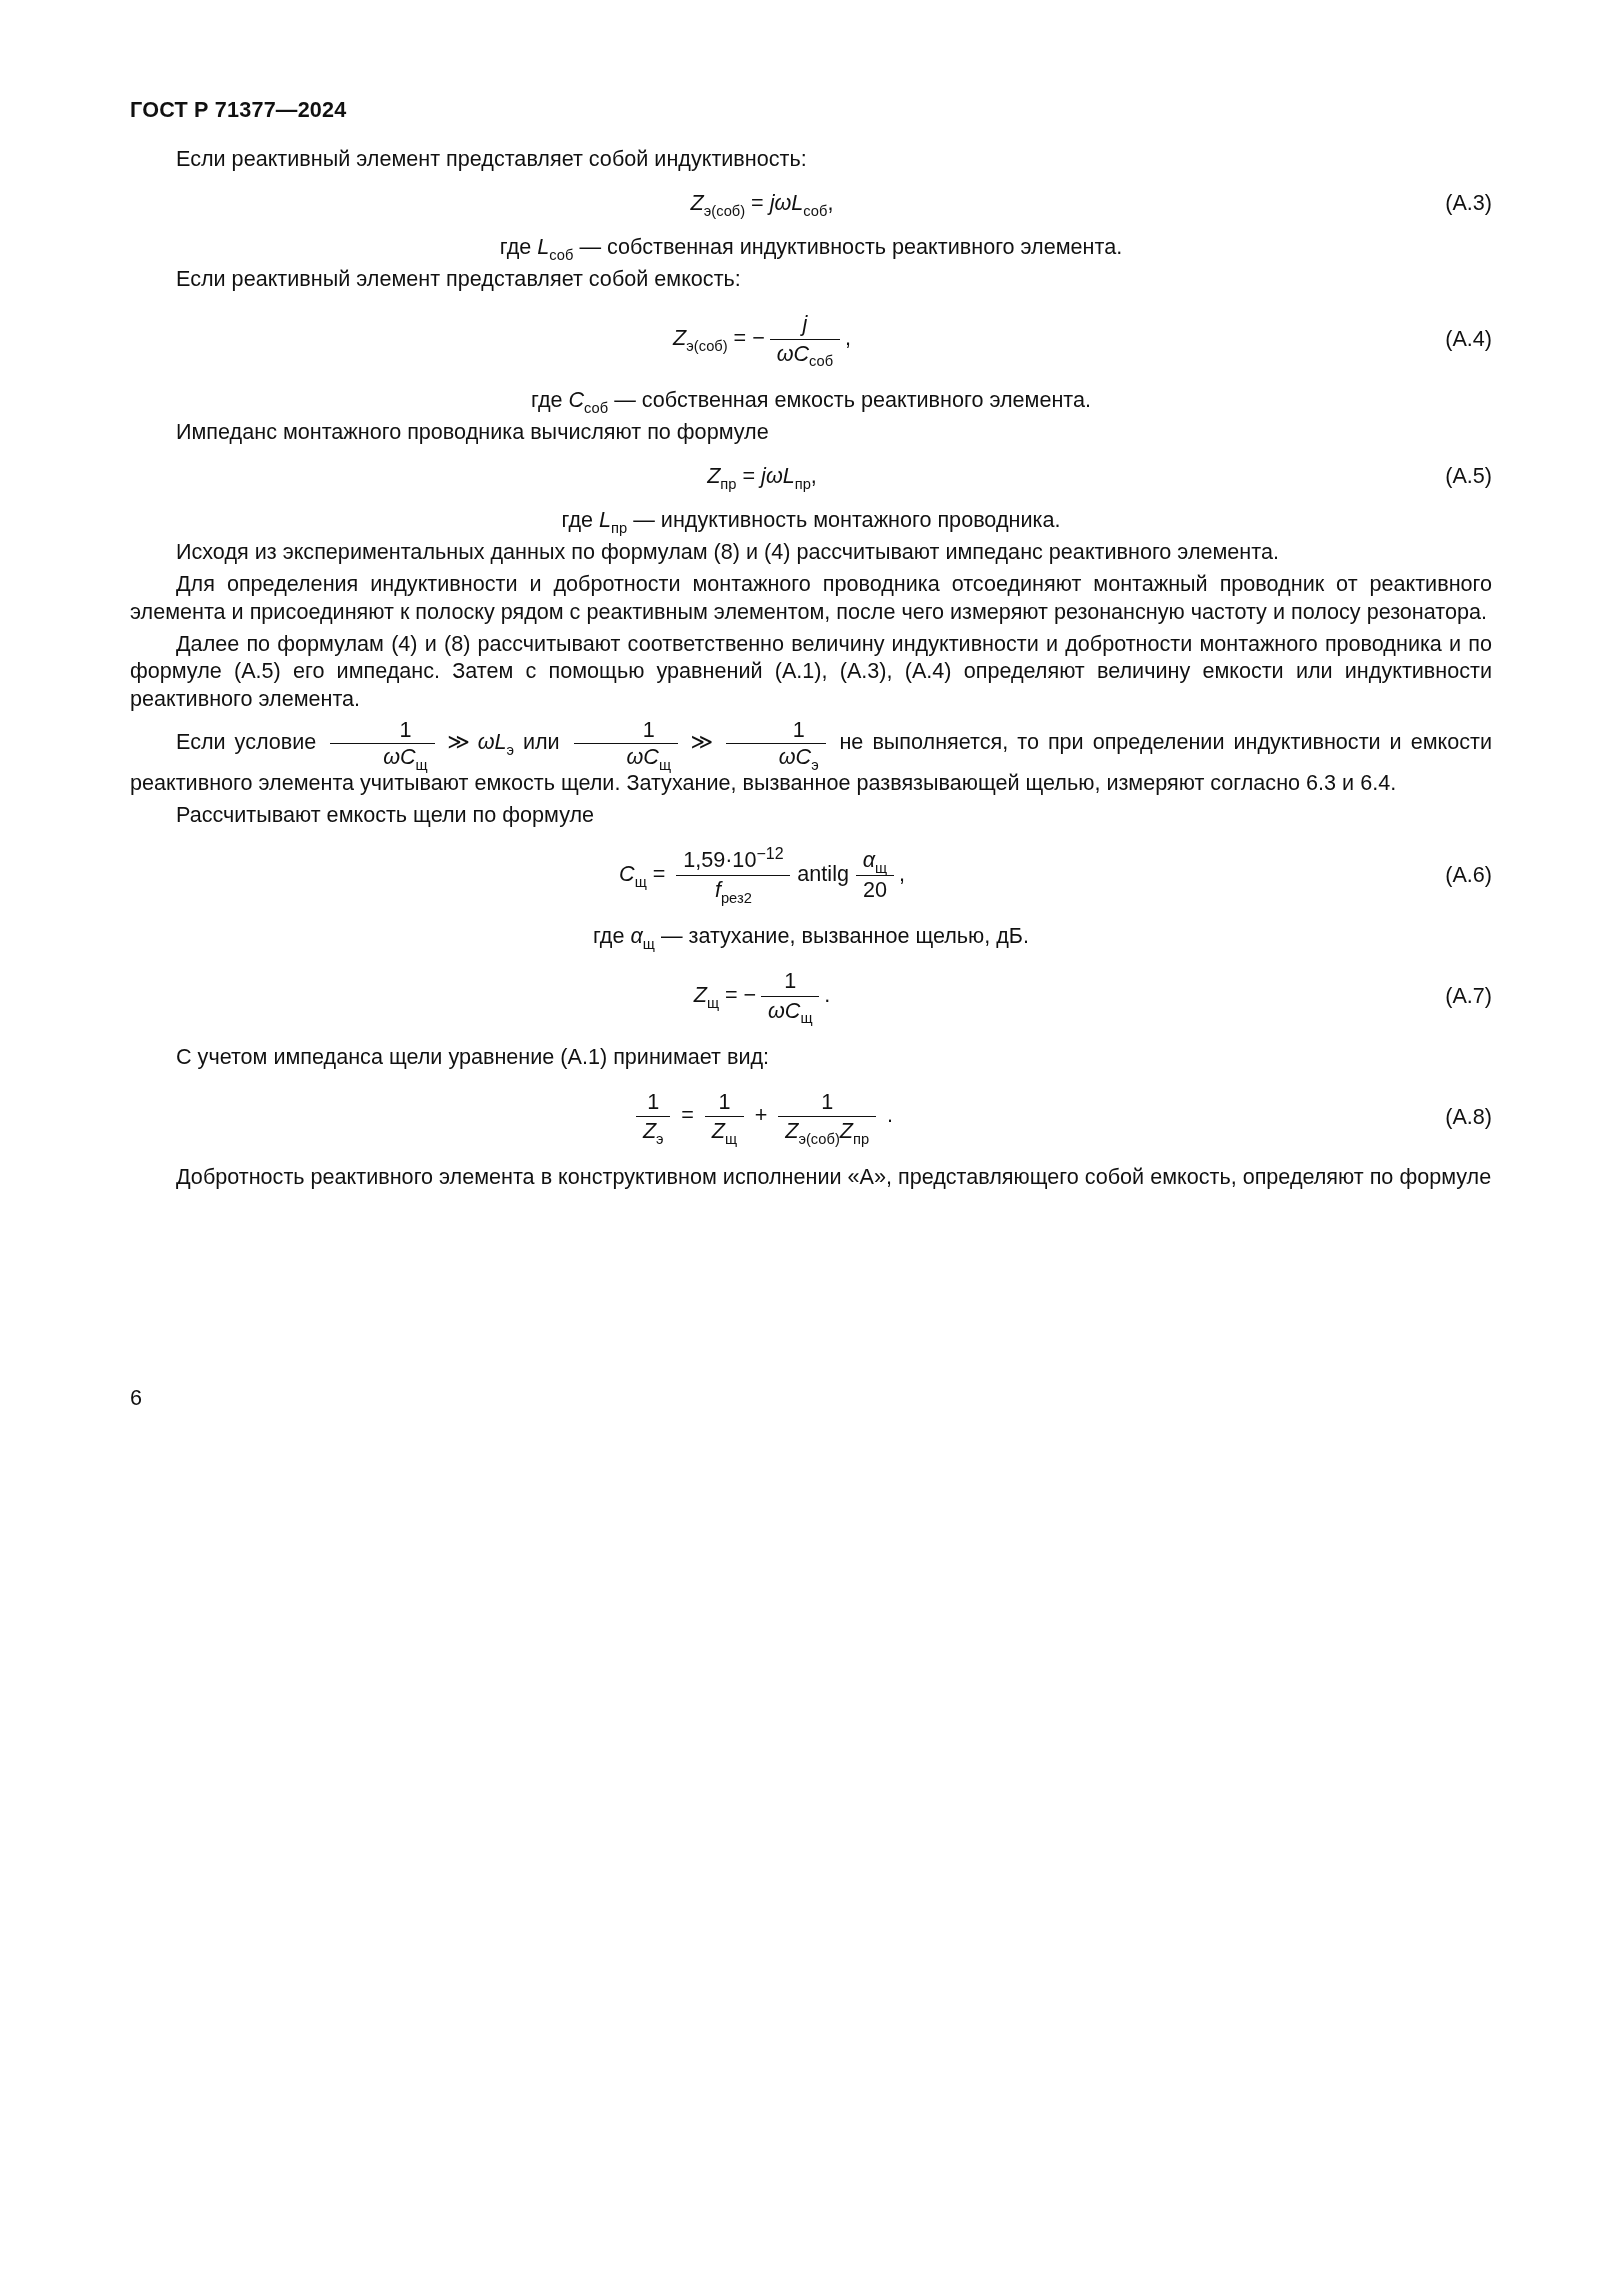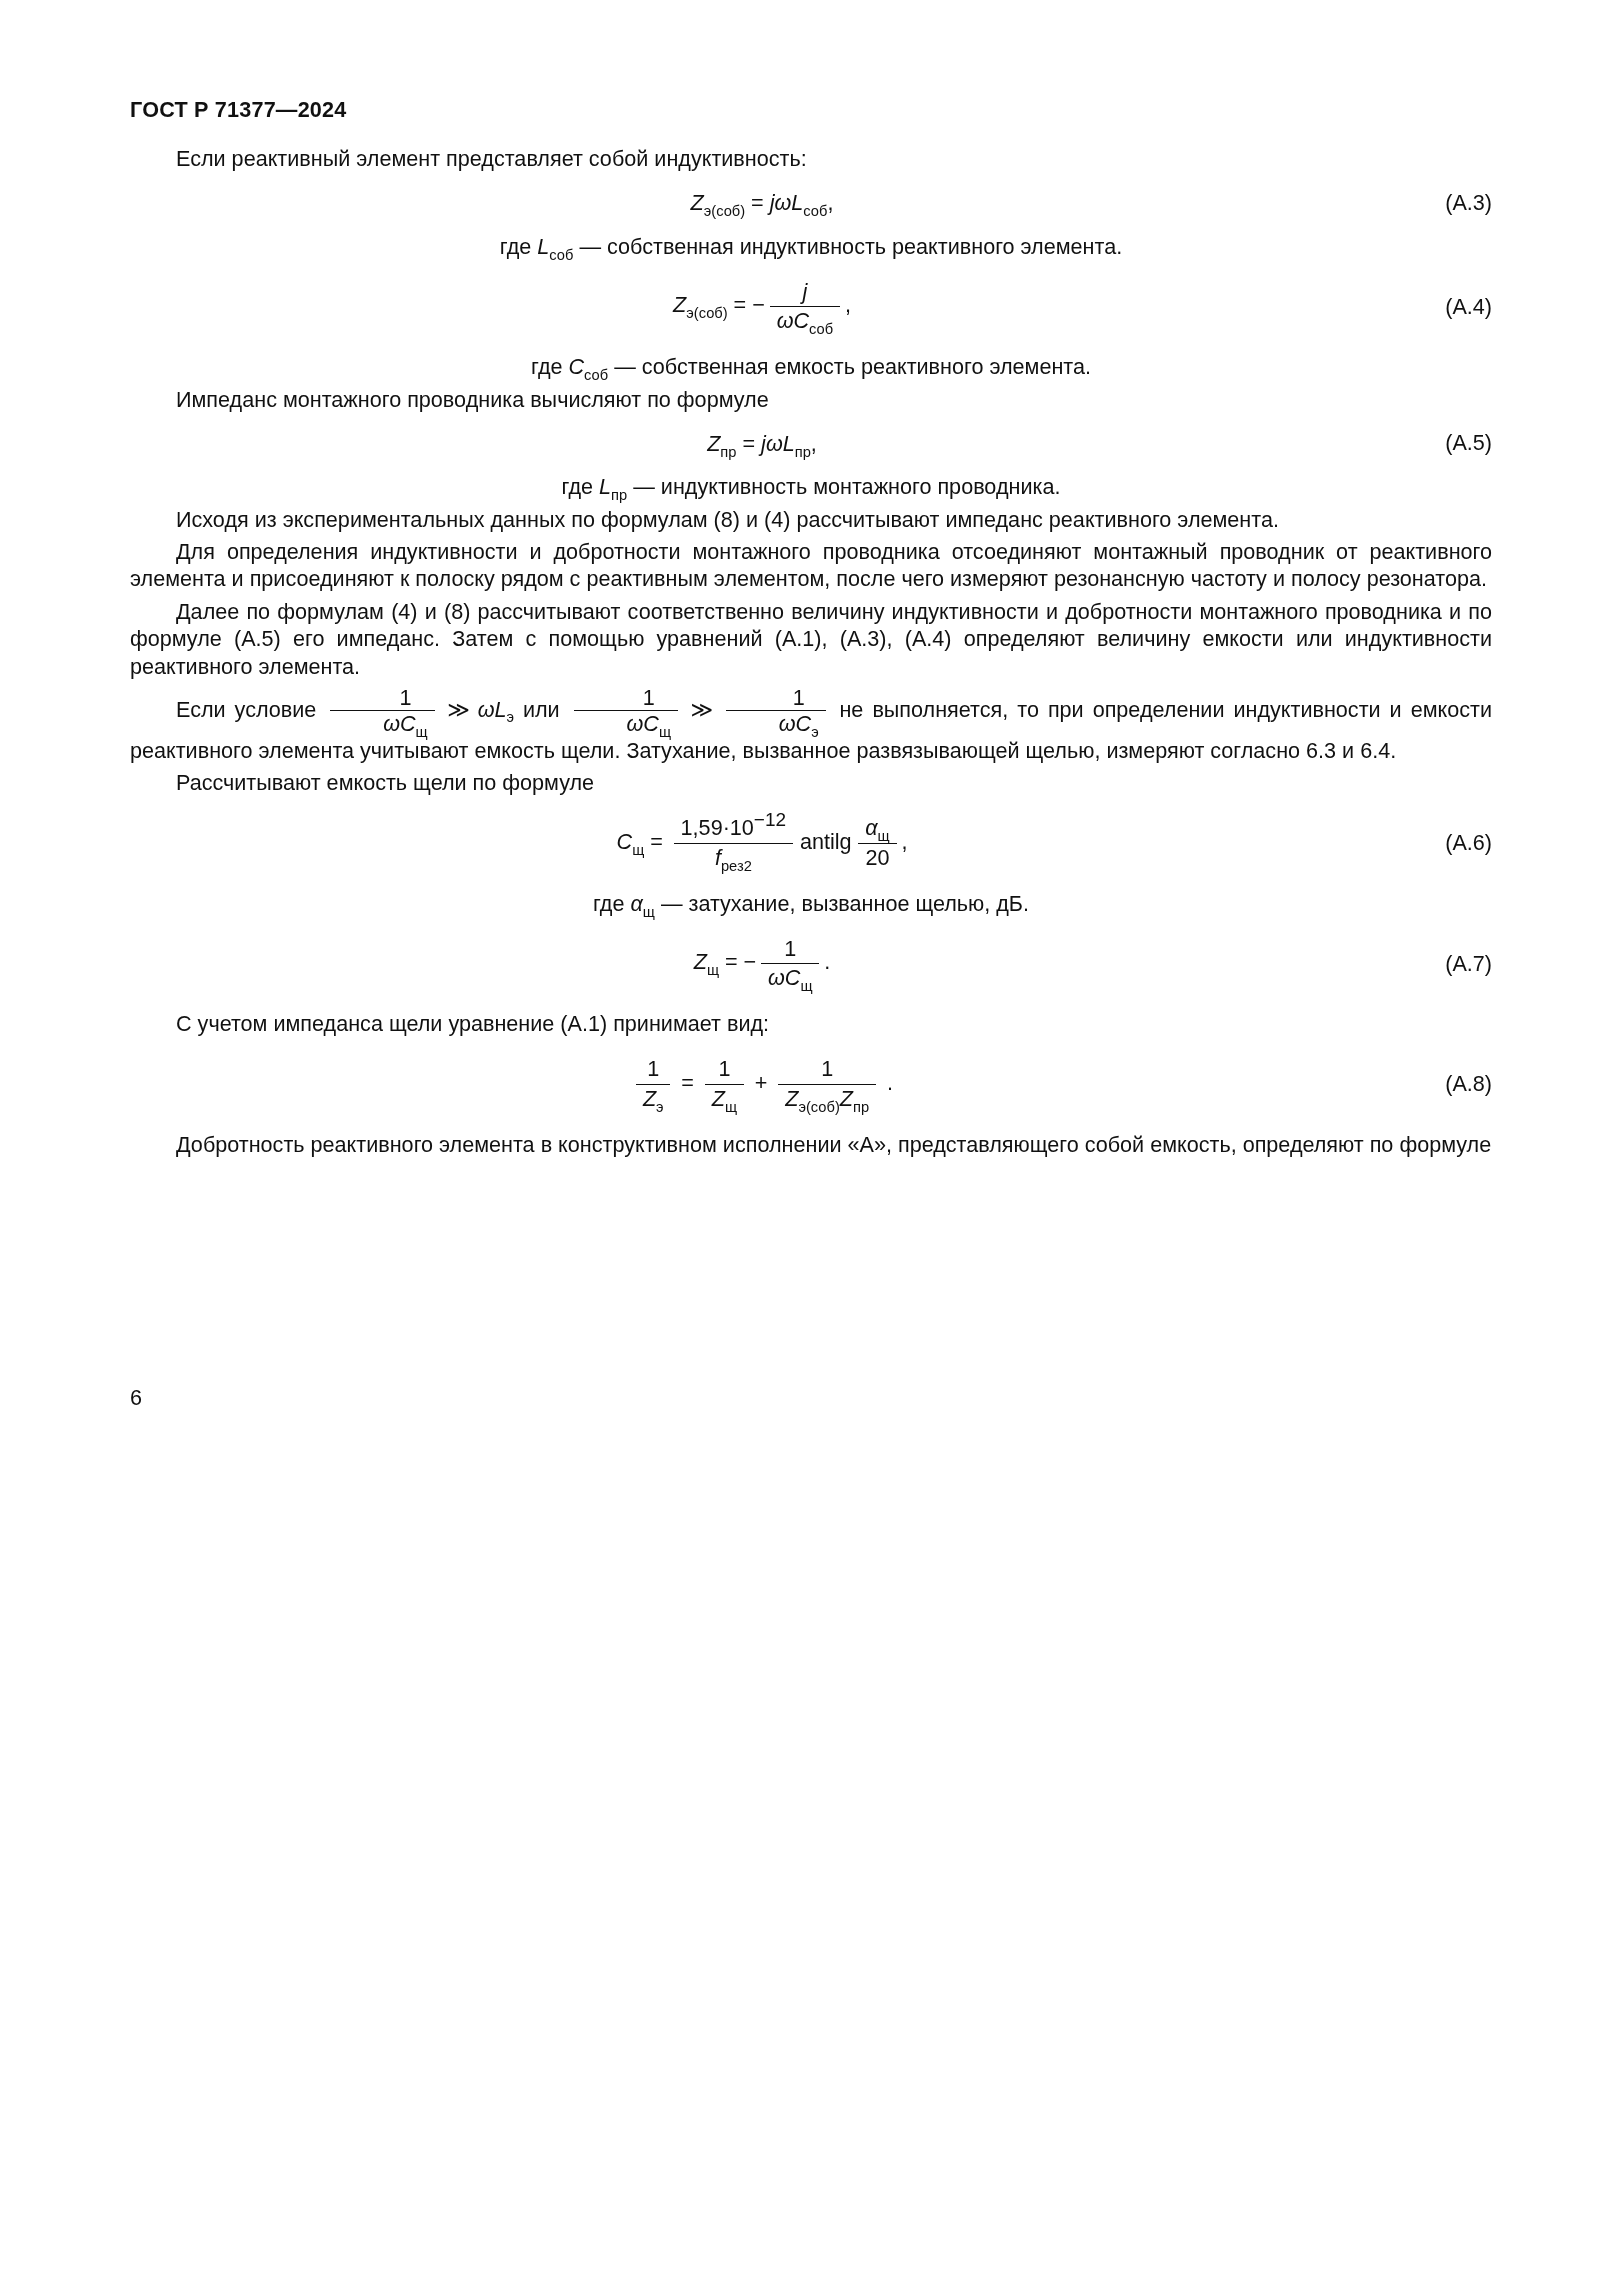--- a/index.html
+++ b/index.html
@@ -43,21 +43,21 @@
 
   sub.sub, sub {
     font-size: 14.7px;
     font-style: normal;
     line-height: 0;
     vertical-align: baseline;
     position: relative;
     top: 5.9px;
   }
   sup.sup, sup {
-    font-size: 19px;
+    font-size: 16px;
     font-style: normal;
     line-height: 0;
     vertical-align: baseline;
     position: relative;
     top: -8.8px;
   }
 
   .eq-row {
     position: relative;
     text-align: center;
@@ -111,20 +111,21 @@
 
     <p class="body indent">Если реактивный элемент представляет собой индуктивность:</p>
 
     <div class="eq-row">
       <span><span class="var">Z</span><sub class="sub">э(соб)</sub><span> = </span><span class="var">jωL</span><sub class="sub">соб</sub><span>,</span></span>
       <span class="eq-num">(А.3)</span>
     </div>
 
     <p class="body where"><span>где </span><span class="var">L</span><sub class="sub">соб</sub><span> — собственная индуктивность реактивного элемента.</span></p>
 
+    <p class="body indent">Если реактивный элемент представляет собой емкость:</p>
 
     <div class="eq-row tall">
       <span><span class="var">Z</span><sub class="sub">э(соб)</sub><span> = −</span><span class="frac"><span class="num"><span class="var">j</span></span><span class="den"><span class="var">ωC</span><sub class="sub">соб</sub></span></span><span>,</span></span>
       <span class="eq-num">(А.4)</span>
     </div>
 
     <p class="body where"><span>где </span><span class="var">C</span><sub class="sub">соб</sub><span> — собственная емкость реактивного элемента.</span></p>
 
     <p class="body indent">Импеданс монтажного проводника вычисляют по формуле</p>
 

